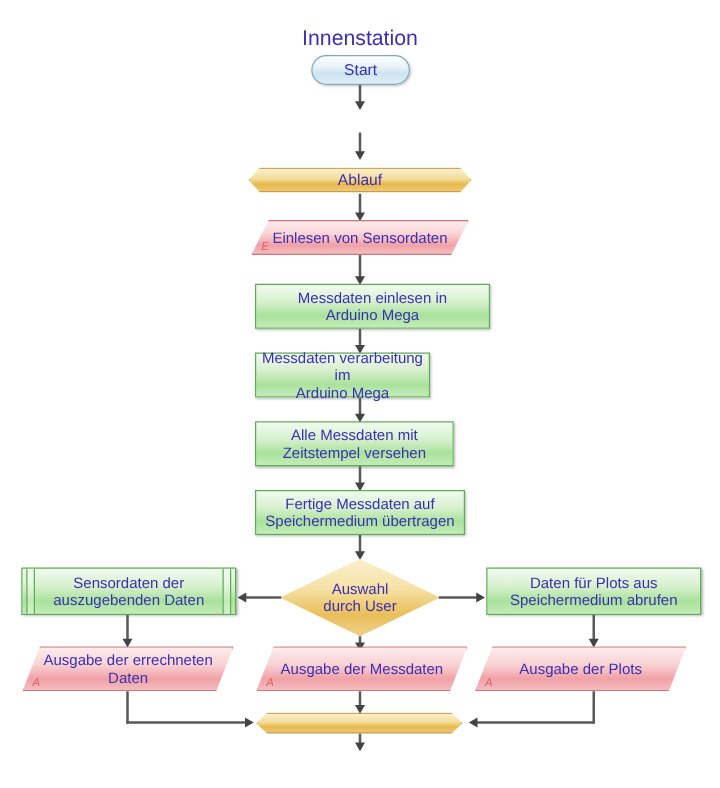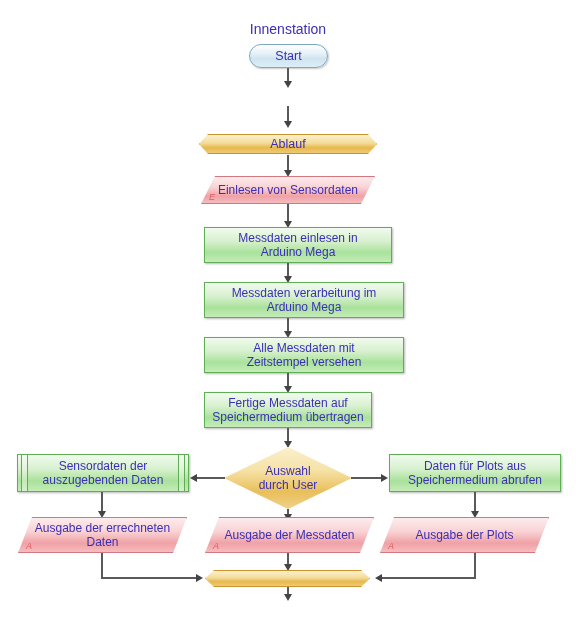--- a/index.html
+++ b/index.html
@@ -8,21 +8,21 @@
     background:#ffffff;
     font-family:"Liberation Sans","DejaVu Sans",sans-serif;
     overflow:hidden;
   }
   #canvas{position:relative;width:576px;height:630px;}
 
   .node{position:absolute;box-sizing:border-box;display:flex;align-items:center;justify-content:center;text-align:center;color:#3B2FB5;line-height:1.18;}
   .node span.lbl{display:block;padding:0 4px;}
 
   
-  .title{position:absolute;color:#3B2FB5;font-size:14px;text-align:center;}
+  .title{position:absolute;color:#3B2FB5;font-size:17px;text-align:center;}
 
   
   .term{
     border:1px solid #7FA8BD;border-radius:12px;font-size:12.5px;
     background:linear-gradient(to bottom,#ffffff 0%,#e4f0f7 42%,#cfe4f0 62%,#dceef7 100%);
     box-shadow:1px 1px 2px rgba(0,0,0,0.22);
   }
 
   
   .banner{
@@ -118,31 +118,31 @@
   <div class="node proc" style="left:204px;top:227px;width:188px;height:36px;text-align:center;">
     <span class="lbl">
       <span>Messdaten einlesen in</span><br>
       <span>Arduino Mega</span>
     </span>
   </div>
 
   <div class="ln vl" style="left:287.2px;top:263px;height:16px;"></div>
   <div class="ah ah-d" style="left:283.5px;top:276px;"></div>
 
-  <div class="node proc" style="left:204px;top:282px;width:200px;height:36px;">
+  <div class="node proc" style="left:204px;top:282px;width:140px;height:36px;">
     <span class="lbl">
       <span>Messdaten verarbeitung im</span><br>
       <span>Arduino Mega</span>
     </span>
   </div>
 
   <div class="ln vl" style="left:287.2px;top:318px;height:16px;"></div>
   <div class="ah ah-d" style="left:283.5px;top:331px;"></div>
 
-  <div class="node proc" style="left:204px;top:337px;width:200px;height:36px;">
+  <div class="node proc" style="left:204px;top:337px;width:159px;height:36px;">
     <span class="lbl">
       <span>Alle Messdaten mit</span><br>
       <span>Zeitstempel versehen</span>
     </span>
   </div>
 
   <div class="ln vl" style="left:287.2px;top:373px;height:16px;"></div>
   <div class="ah ah-d" style="left:283.5px;top:386px;"></div>
 
   <div class="node proc" style="left:204px;top:392px;width:168px;height:36px;">

